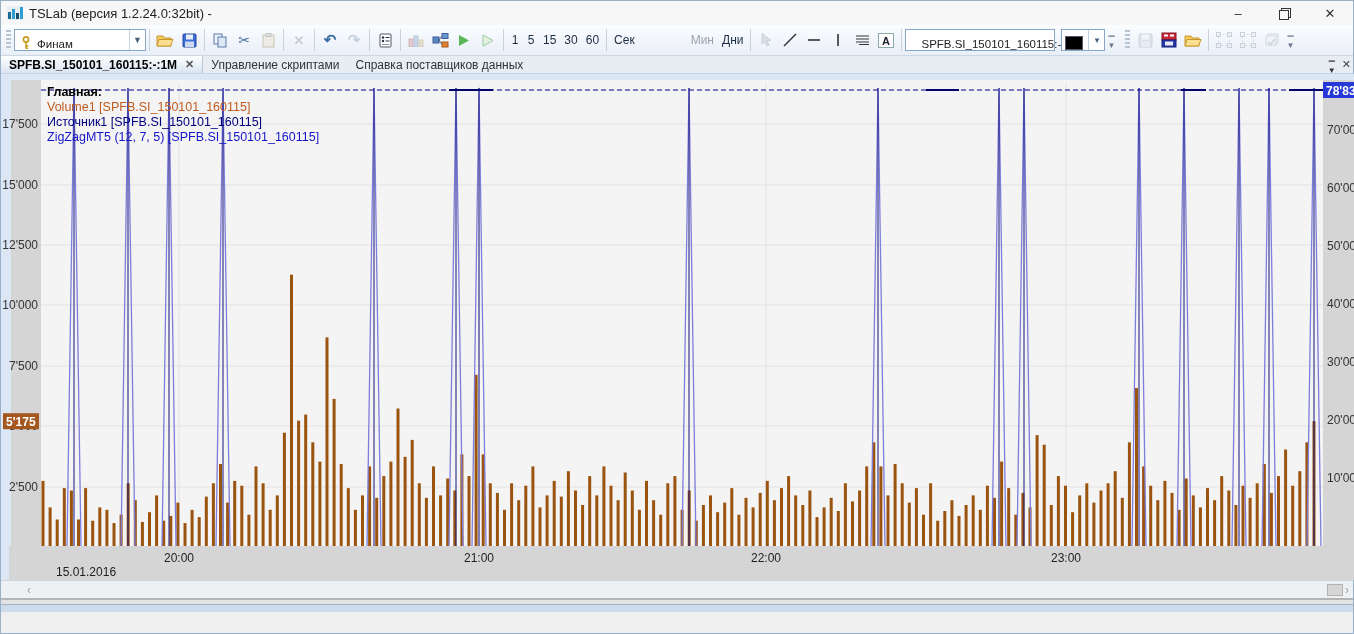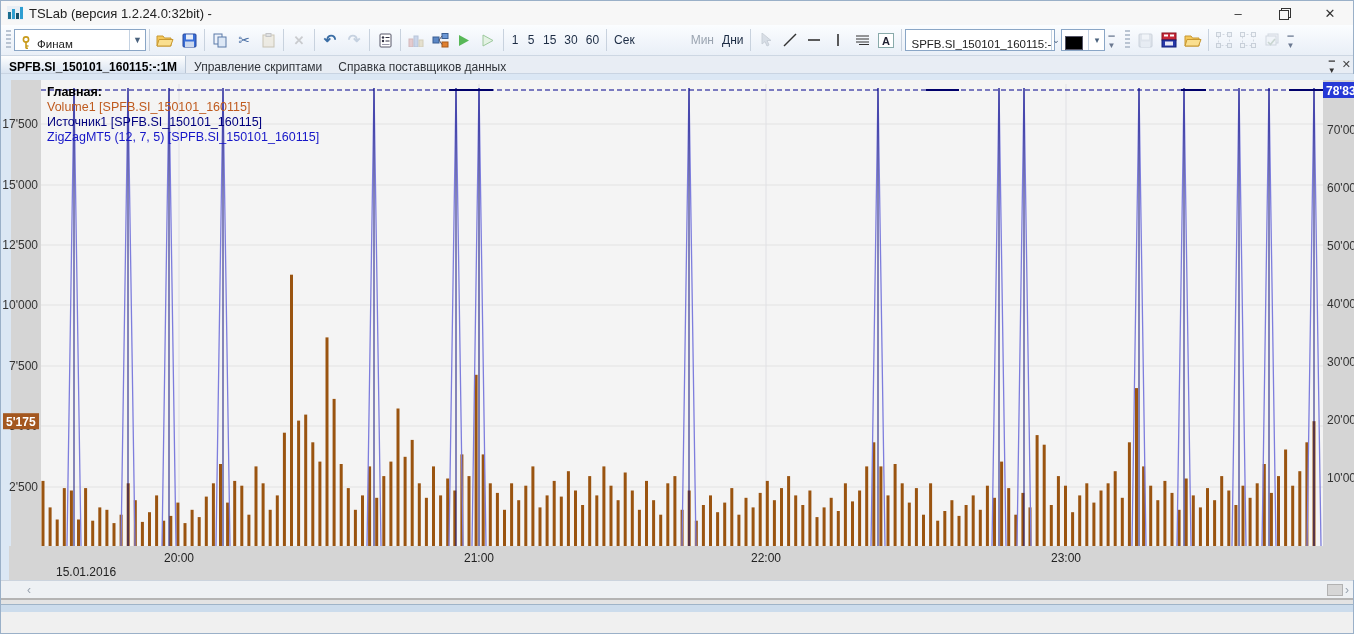--- a/index.html
+++ b/index.html
@@ -37,21 +37,21 @@
   .tb-txt.dim { color:#9aa4b0;margin-left:48px; }
   .combo { height:22px; background:#fff; border:1px solid #8aa6c6; display:flex;
     align-items:flex-end; font-size:11.5px; color:#222; }
   .combo .arrow { margin-left:auto; width:16px; height:100%; display:flex; align-items:center;
     justify-content:center; color:#4a627e; font-size:9px; border-left:1px solid #c4d2e2; }
   .overflow-btn { width:12px; height:22px; display:flex; flex-direction:column; align-items:center;
     justify-content:flex-end; color:#6a7890; font-size:8px; line-height:5px; padding-bottom:3px; }
 
   
   #tabrow { height:18px; background:#e8edf4; display:flex; align-items:stretch; border-bottom:1px solid #c9d4e2; }
-  .tab { display:flex; align-items:center; padding:4px 8px; font-size:12px; color:#30343a;flex-direction:column; }
+  .tab { display:flex; align-items:center; padding:4px 8px; font-size:12px; color:#30343a; }
   .tab.active { background:linear-gradient(#fefefe,#d9e4f1); font-weight:bold; color:#000;
     border-right:1px solid #b9c6d6; }
   .tab .close { margin-left:8px; color:#555; font-size:11px; }
   #tabrow-right { margin-left:auto; display:flex; align-items:center; padding-right:2px; color:#333; }
 
   
   #chart-wrap { position:relative; width:1354px; height:506px; background:#f4f4f4; }
   #chart-svg { position:absolute; left:0; top:0; }
 
   
@@ -234,21 +234,21 @@
     </div>
     <div class="tb-btn">
       <svg width="16" height="15" viewBox="0 0 16 15">
         <rect x="0.5" y="0.5" width="15" height="14" fill="#fff" stroke="#8aa"></rect>
         <text x="8" y="11.5" text-anchor="middle" font-size="11" font-weight="bold" fill="#223">A</text>
       </svg>
     </div>
 
     <div class="tb-sep"></div>
     <div class="combo" style="width:150px">
-      <span style="margin-left:5px">SPFB.SI_150101_160115:-</span>
+      <span style="margin-left:15px">SPFB.SI_150101_160115:-</span>
       <span class="arrow">⌄</span>
     </div>
     <div class="combo" style="width:44px;margin-left:6px">
       <span id="color-swatch" style="display: inline-block; width: 18px; height: 14px; margin-left: 3px; border: 1px solid rgb(85, 85, 102); background: rgb(0, 0, 0);"></span>
       <span class="arrow">▾</span>
     </div>
     <div class="overflow-btn">
         <span>▔</span>
         <span>▼</span>
       </div>

